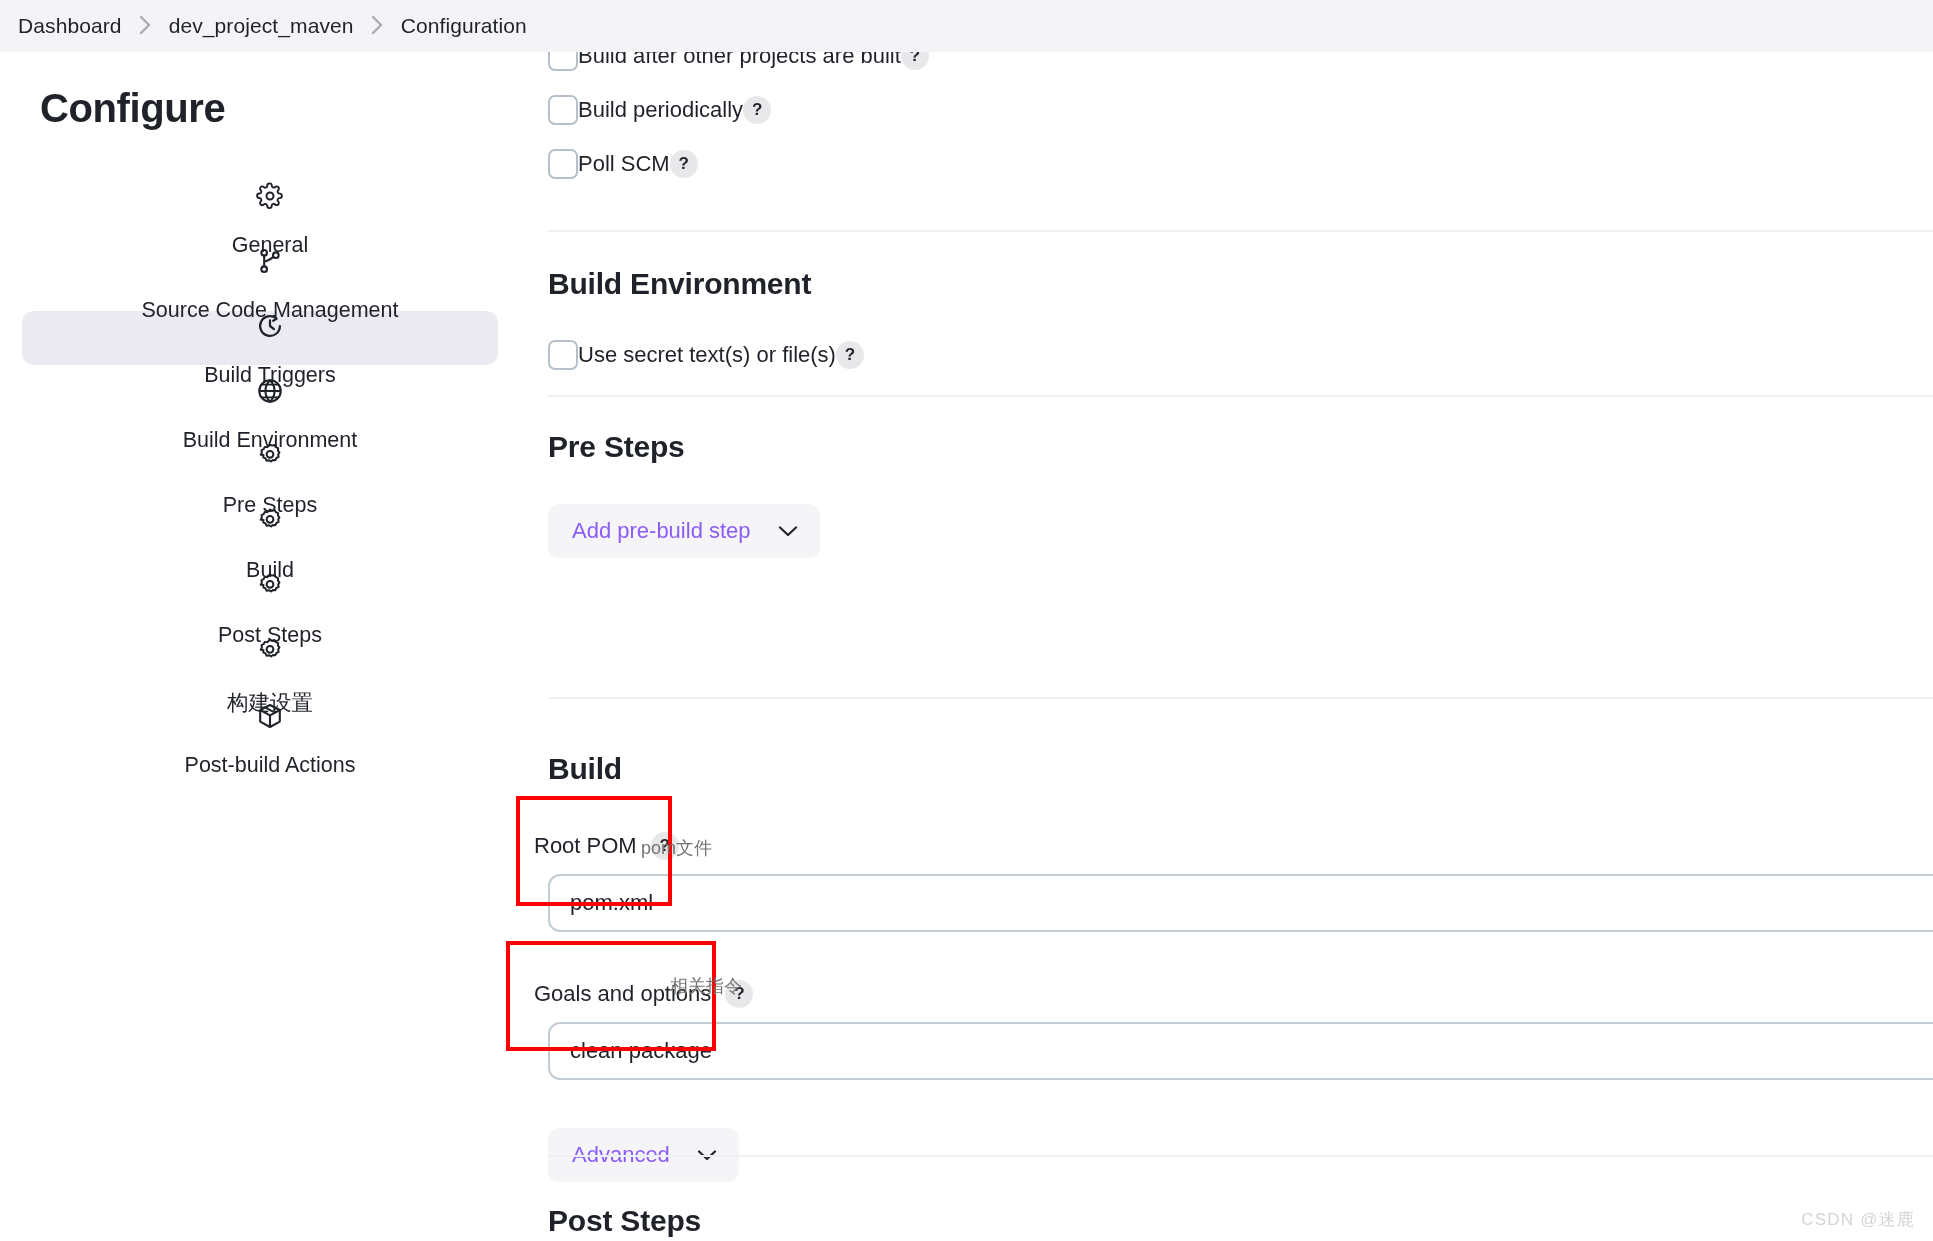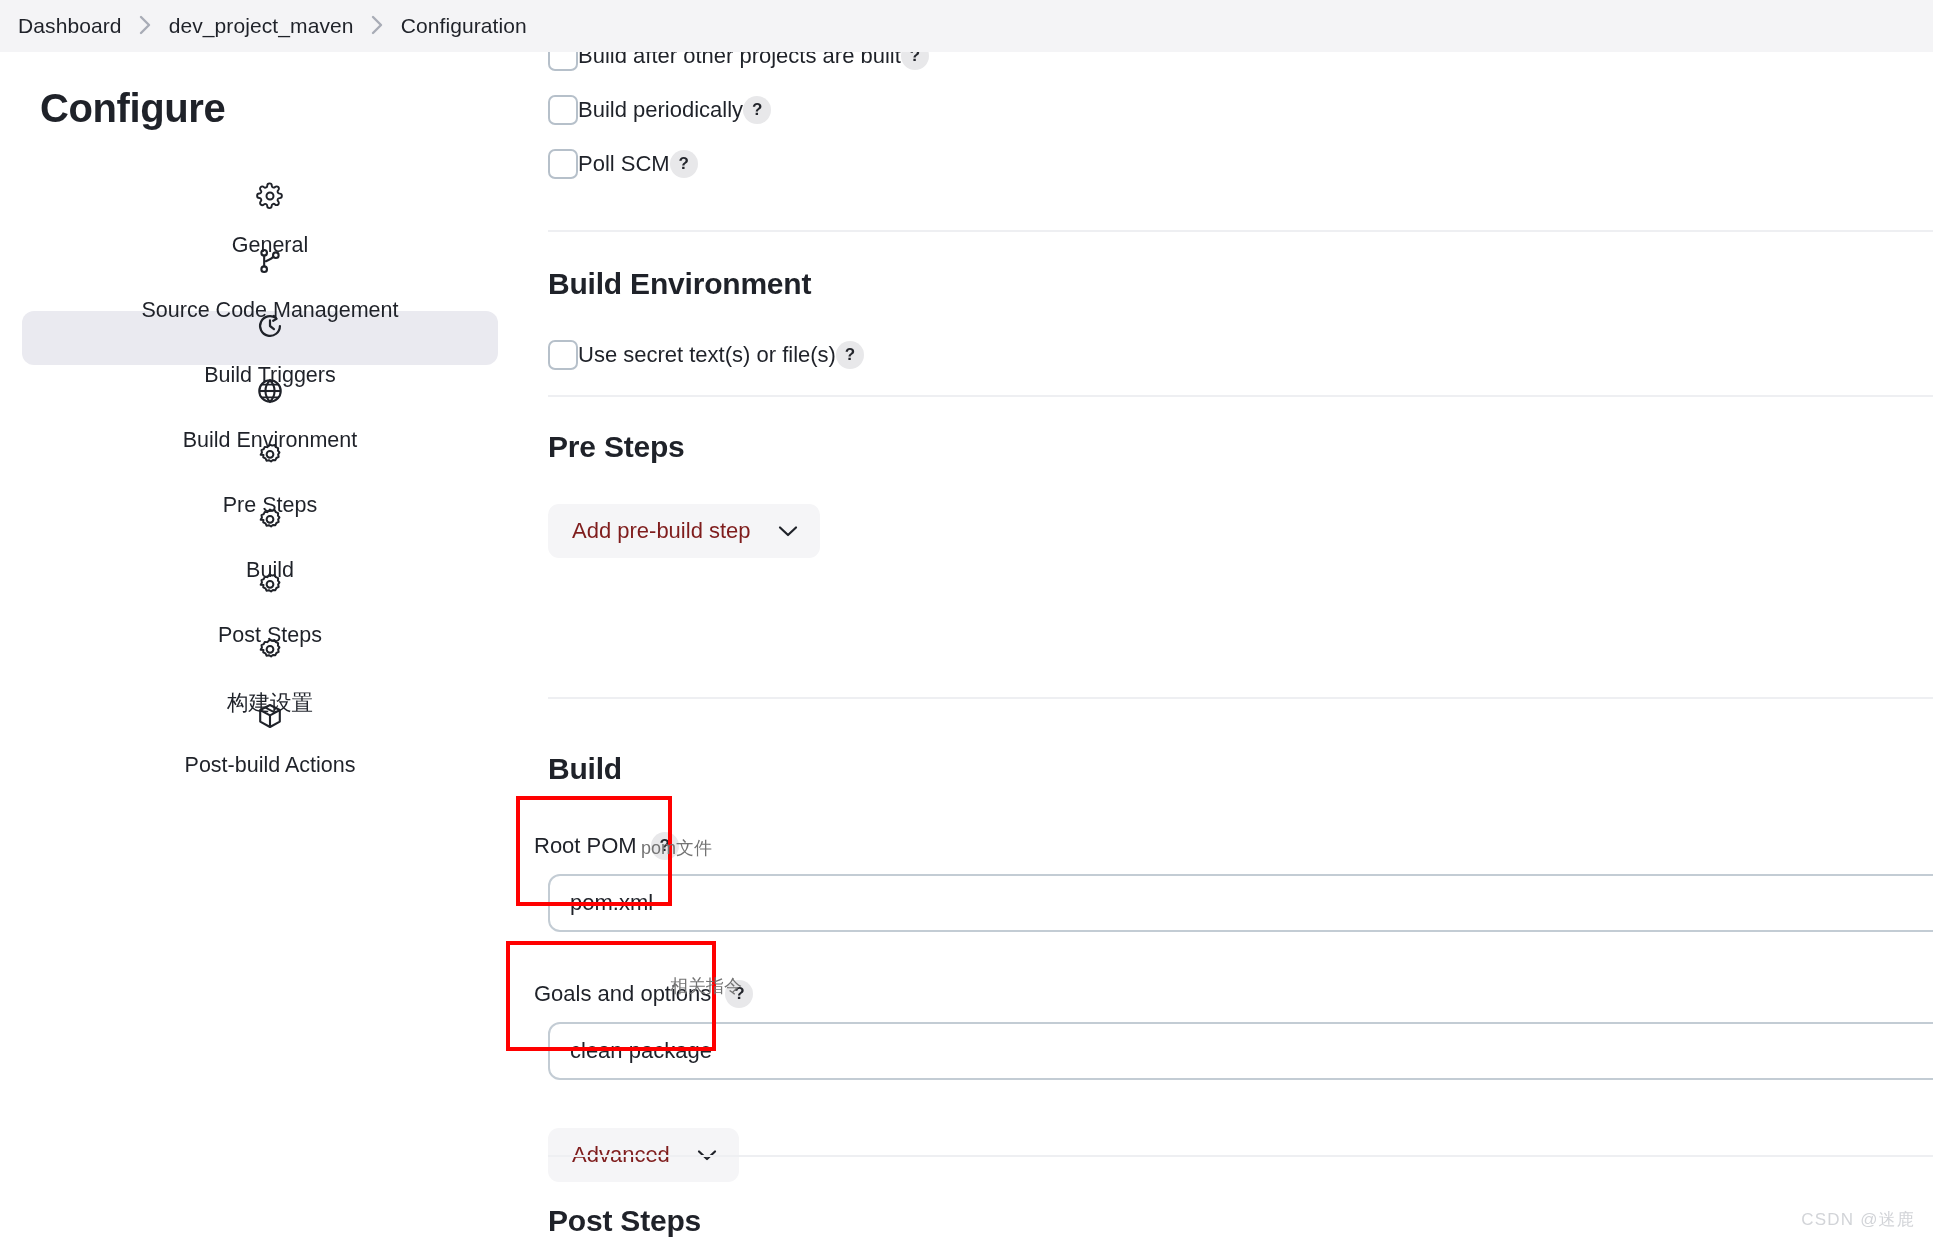--- a/index.html
+++ b/index.html
@@ -153,21 +153,21 @@
     display: inline-flex;
     align-items: center;
     gap: 27px;
     background: #f5f5f7;
     border: none;
     border-radius: 11px;
     height: 54px;
     padding: 0 22px 0 24px;
     font-family: inherit;
     font-size: 22px;
-    color: #7f1d1d;
+    color: #8b5cf6;
     cursor: pointer;
     margin-left: 28px;
   }
   .pill-btn svg { display: block; }
 
   
   .field-label {
     display: flex;
     align-items: center;
     gap: 14px;

